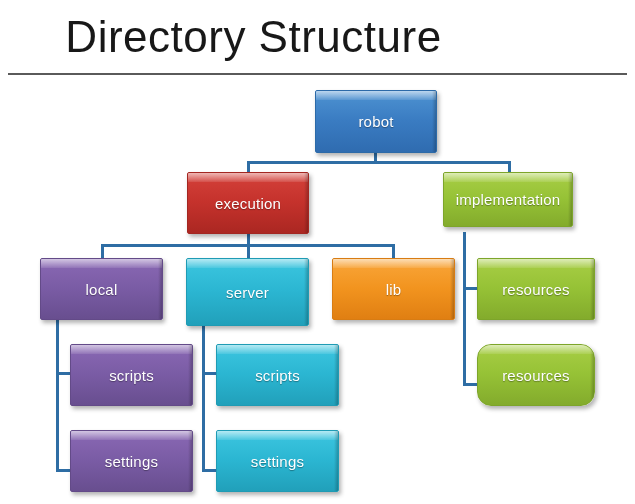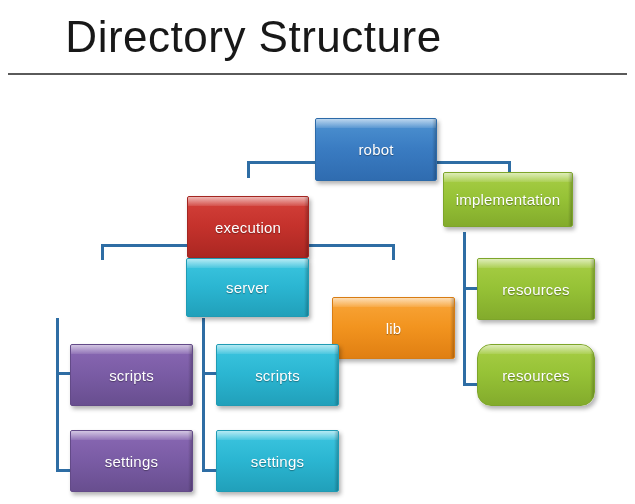--- a/index.html
+++ b/index.html
@@ -94,26 +94,26 @@
                 rgba(0,0,0,0.22));
     pointer-events: none;
   }
   .node .label {
     position: relative;
     z-index: 2;
     text-shadow: 0 1px 1px rgba(0,0,0,0.35);
     padding: 0 4px;
   }
 
-  .c-blue   { background: linear-gradient(to bottom, #4e93d2 0%, #3a7cc2 48%, #2f6cb0 100%); border: 1px solid #2c6aa8; margin-top: 28px; }
-  .c-red    { background: linear-gradient(to bottom, #d4413a 0%, #c5322c 48%, #ab2722 100%); border: 1px solid #a32621; margin-top: 24px; }
+  .c-blue   { background: linear-gradient(to bottom, #4e93d2 0%, #3a7cc2 48%, #2f6cb0 100%); border: 1px solid #2c6aa8; }
+  .c-red    { background: linear-gradient(to bottom, #d4413a 0%, #c5322c 48%, #ab2722 100%); border: 1px solid #a32621; }
   .c-green  { background: linear-gradient(to bottom, #a8ce45 0%, #96c236 48%, #83ab2c 100%); border: 1px solid #7da52a; }
   .c-purple { background: linear-gradient(to bottom, #8a68b4 0%, #7a5ca5 48%, #684e8f 100%); border: 1px solid #634a88; }
   .c-cyan   { background: linear-gradient(to bottom, #3cc6e0 0%, #2bb6d2 48%, #21a0ba 100%); border: 1px solid #1f9bb4; }
-  .c-orange { background: linear-gradient(to bottom, #f9a63a 0%, #f2941f 48%, #e07f12 100%); border: 1px solid #d87c13; margin-top: 39px; }
+  .c-orange { background: linear-gradient(to bottom, #f9a63a 0%, #f2941f 48%, #e07f12 100%); border: 1px solid #d87c13; }
 </style>
 </head>
 <body>
 
 <div id="canvas">
 
   <div id="title">Directory Structure</div>
   <div id="title-rule"></div>
 
   <div class="conn v" style="left:374px; top:152px; height:12px;"></div>
@@ -144,22 +144,25 @@
   </div>
 
   <div class="node c-red" style="left:187px; top:172px; width:122px; height:62px;">
     <span class="label">execution</span>
   </div>
 
   <div class="node c-green" style="left:443px; top:172px; width:130px; height:55px;">
     <span class="label">implementation</span>
   </div>
 
+  <div class="node c-purple" style="left:40px; top:258px; width:123px; height:62px;">
+    <span class="label">local</span>
+  </div>
 
-  <div class="node c-cyan" style="left:186px; top:258px; width:123px; height:59px;">
+  <div class="node c-cyan" style="left:186px; top:258px; width:123px; height:68px;">
     <span class="label">server</span>
   </div>
 
   <div class="node c-orange" style="left:332px; top:258px; width:123px; height:62px;">
     <span class="label">lib</span>
   </div>
 
   <div class="node c-green" style="left:477px; top:258px; width:118px; height:62px;">
     <span class="label">resources</span>
   </div>

